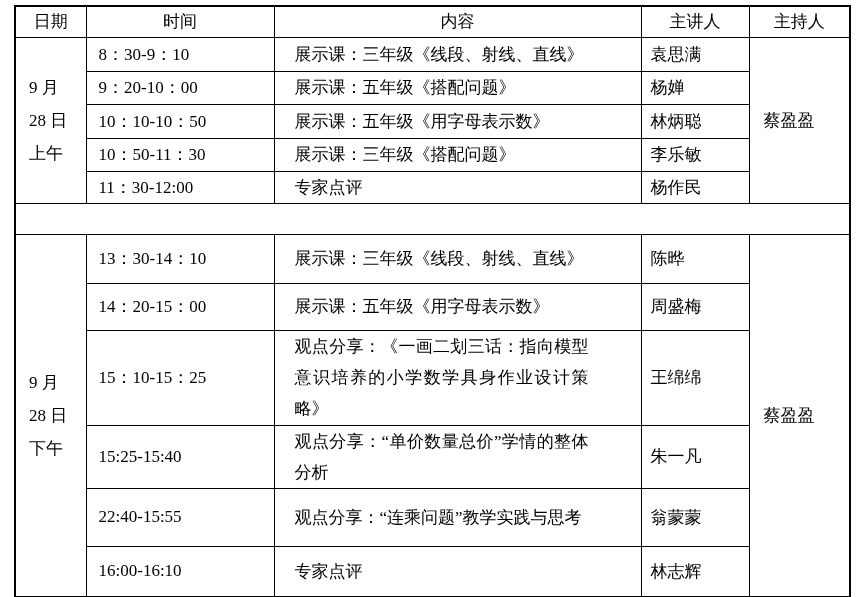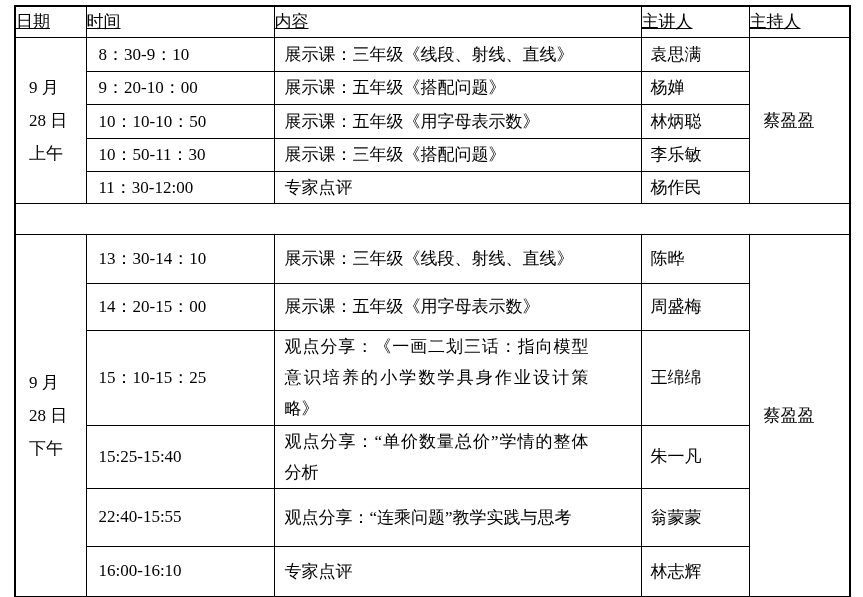--- a/index.html
+++ b/index.html
@@ -28,31 +28,31 @@
   .c-host    { width: 101px; }
 
   th, td {
     border: 1px solid #000000;
     font-size: 17px;
     font-weight: normal;
     vertical-align: middle;
     padding: 0;
     overflow: hidden;
   }
-  th { text-align: left; text-decoration: underline; }
+  th { text-align: center; }
 
   td.date-cell {
     padding-left: 13px;
     white-space: pre-line;
     line-height: 33px;
     margin-top: 7px;
   }
   td.time-cell { padding-left: 12px; margin-top: 8px; }
   td.content-cell {
-    padding-left: 10px;
+    padding-left: 20px;
     padding-right: 52px;
     text-align: justify;
     line-height: 31px;
   }
   td.speaker-cell { padding-left: 9px; }
   td.host-cell { padding-left: 14px; margin-top: 36px; }
   td.gap-cell { border-left: 2px solid #000; border-right: 2px solid #000; }
 </style>
 </head>
 <body>

